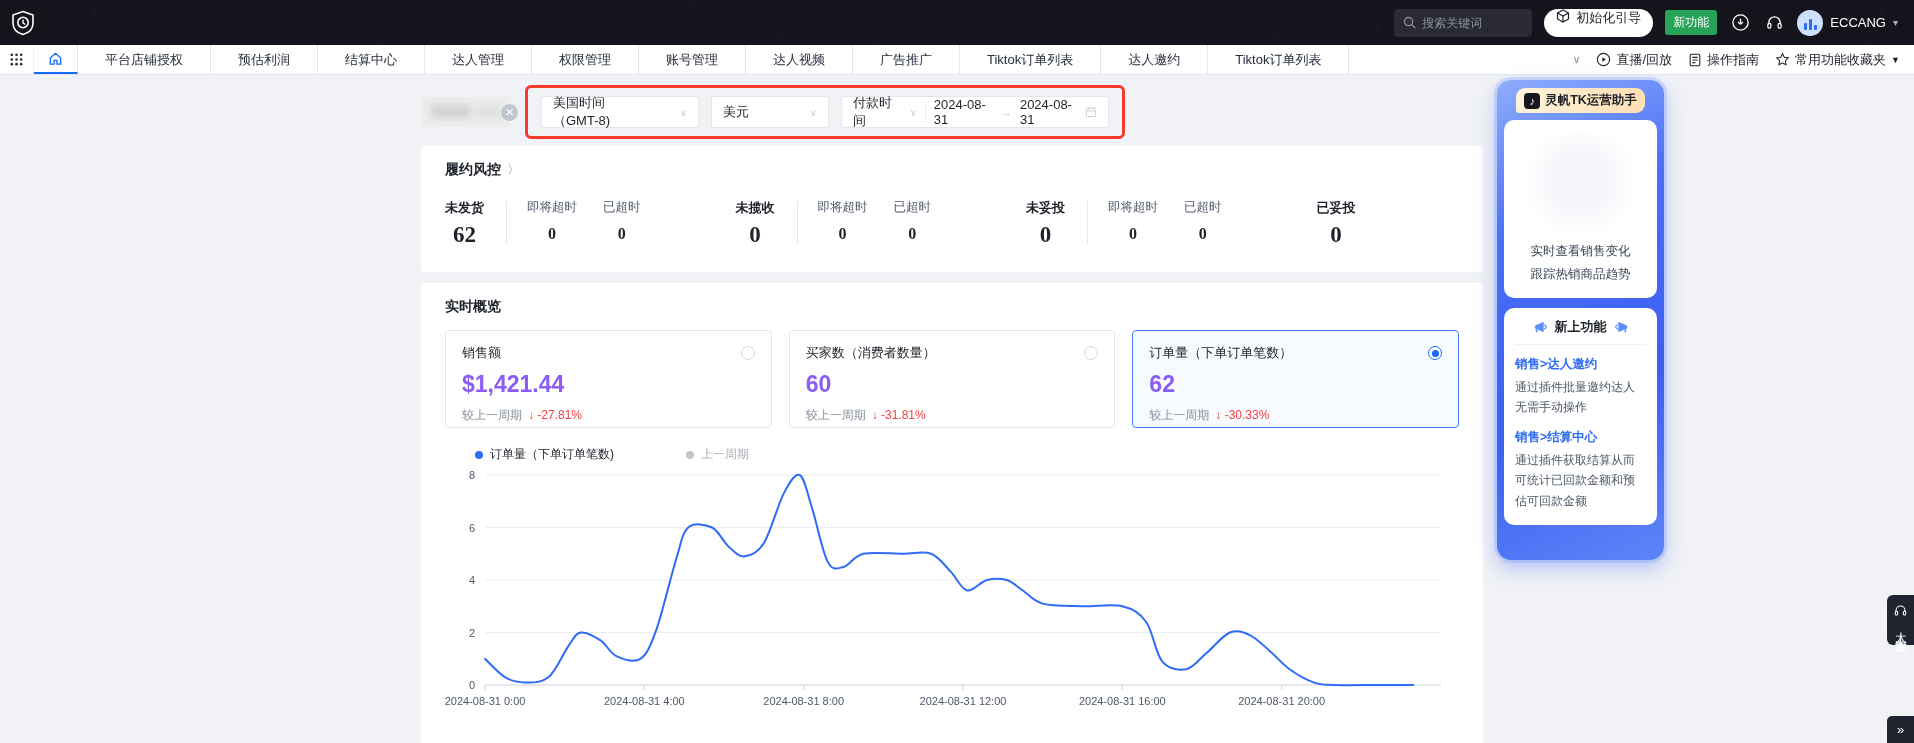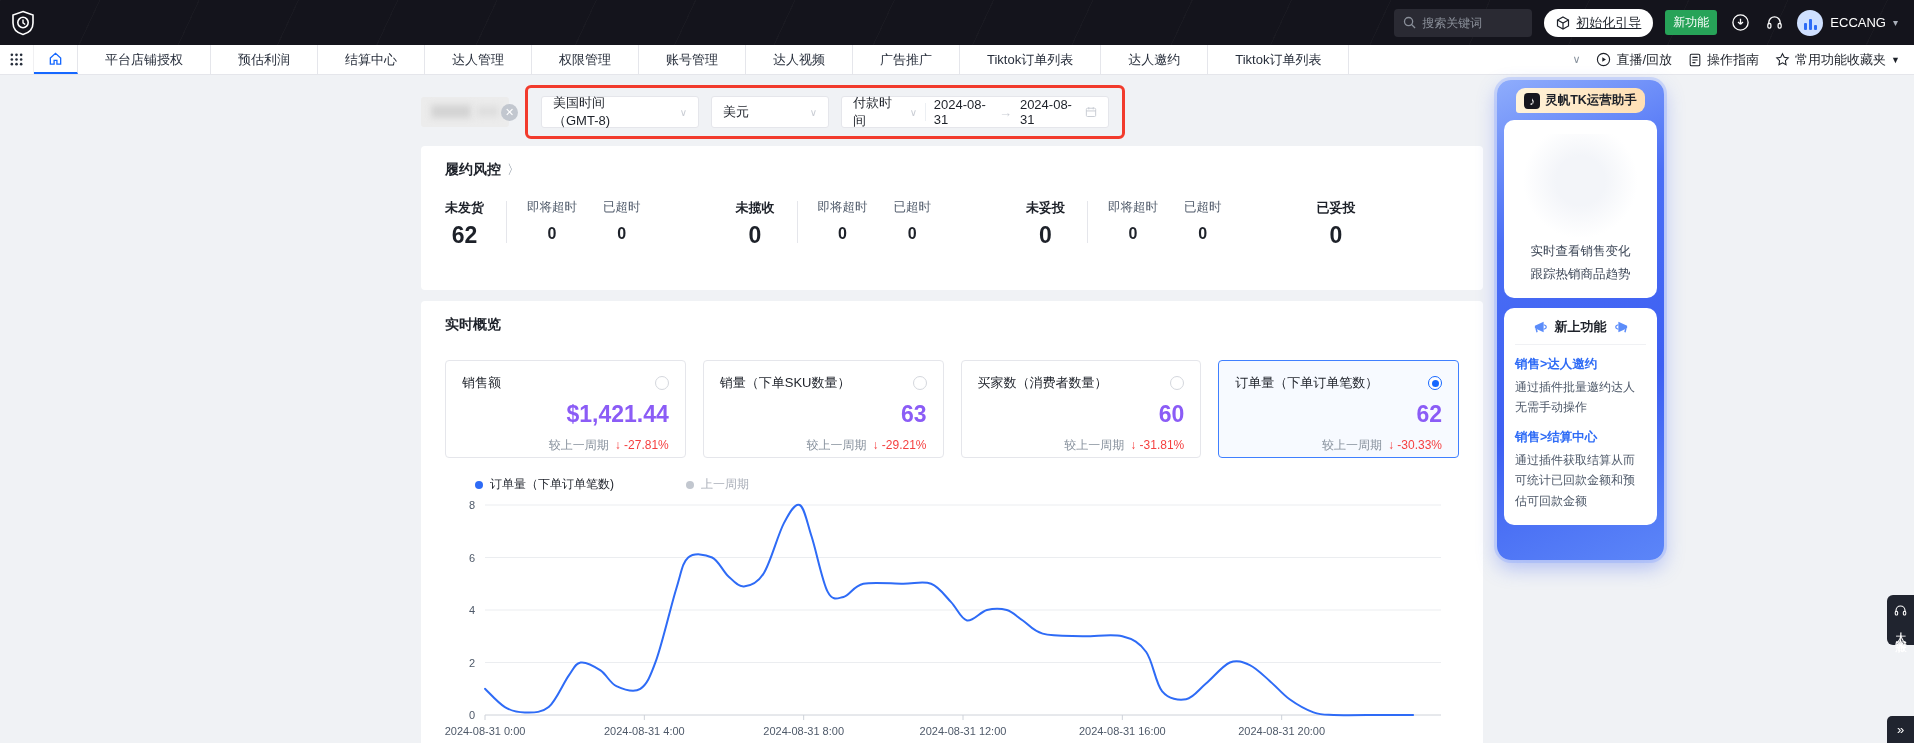--- a/index.html
+++ b/index.html
@@ -11,22 +11,22 @@
     background-image:repeating-linear-gradient(115deg, rgba(255,255,255,.025) 0 1px, transparent 1px 90px); }
   .logo { width:46px; display:flex; justify-content:center; align-items:center; cursor:pointer; }
   .topnav { display:flex; height:45px; margin-left:8px; }
   .nav-item { padding:0 15px; line-height:45px; color:#fff; font-size:14px; cursor:pointer; white-space:nowrap; }
   .nav-item.active { background:#1668ff; font-weight:bold; }
   .topbar-right { margin-left:auto; display:flex; align-items:center; gap:12px; padding-right:16px; }
   .search { display:flex; align-items:center; gap:6px; width:138px; height:28px; background:#2a2a33;
     border-radius:4px; padding:0 9px; }
   .search input { flex:1; min-width:0; border:none; outline:none; background:transparent; color:#ef4444; font-size:12px; }
   .search input::placeholder { color:#8a8f99; }
-  .init-btn { display:flex; align-items:center; gap:6px; height:28px; padding:0 12px; border:none;
-    border-radius:15px; background:#fff; color:#1d2129; font-size:13px; cursor:pointer; white-space:nowrap;text-decoration:underline; }
+  .init-btn { display:flex; gap:6px; height:28px; padding:0 12px; border:none;
+    border-radius:15px; background:#fff; color:#1d2129; font-size:13px; cursor:pointer; white-space:nowrap; }
   .badge-new { background:#27a358; color:#fff; font-size:12px; padding:4px 8px; border-radius:3px; cursor:pointer; white-space:nowrap; }
   .icon-btn { width:22px; height:22px; display:flex; align-items:center; justify-content:center; cursor:pointer; }
   .account { display:flex; align-items:center; gap:7px; color:#fff; font-size:13px; cursor:pointer; }
   .avatar { width:26px; height:26px; border-radius:50%; background:#cfe0ff; display:flex; align-items:flex-end;
     justify-content:center; gap:2px; padding-bottom:6px; }
   .avatar i { display:block; width:3px; background:#2e6bf6; border-radius:1px; }
   .caret { color:#aab0ba; font-size:10px; }
 
   
   .tabbar { height:30px; background:#fff; border-bottom:1px solid #e5e6eb; display:flex; align-items:stretch; font-size:13px; color:#272e3b; }
@@ -52,35 +52,35 @@
   .red-box { display:flex; align-items:center; gap:12px; border:3px solid #f23b2c; border-radius:6px; padding:8px 13px; }
   .sel { background:#fff; border:1px solid #e5e6eb; border-radius:3px; height:32px; display:flex; align-items:center;
     padding:0 11px; font-size:13px; color:#1d2129; cursor:pointer; }
   .sel .chev { margin-left:auto; color:#c9cdd4; font-size:10px; padding-left:14px; }
   .sel-tz { width:158px;gap:24px; } .sel-cur { width:118px; }
   .sel-date { width:268px; gap:8px; }
   .sel-date .vd { width:1px; height:18px; background:#eceff3; }
   .date-arrow { color:#c9cdd4; }
 
   .card { background:#fff; border-radius:4px; padding:15px 24px; }
-  .risk-card { margin-top:7px; height:144px; }
+  .risk-card { margin-top:7px; height:126px;font-family:Liberation Serif, serif; }
   .card-title { font-size:14px; font-weight:bold; color:#1d2129; display:flex; align-items:center; gap:6px; }
   .title-chev { color:#86909c; font-weight:normal; font-size:13px; cursor:pointer; }
   .risk-row { display:flex; align-items:center; margin-top:20px; }
   .rgroup { display:flex; align-items:flex-start; margin-right:95px; }
   .rmetric { text-align:center; }
   .rmetric .lbl { font-size:13px; color:#1d2129; font-weight:bold; white-space:nowrap; }
   .rmetric .val { font-size:23px; font-weight:bold; color:#1d2129; margin-top:5px; }
   .rsub .lbl { font-weight:normal; color:#4e5969; font-size:12.5px; }
   .rsub .val { font-size:16px; margin-top:9px; }
   .vdiv { width:1px; height:42px; background:#e5e6eb; margin:2px 20px 0 22px; }
   .rsub + .rsub { margin-left:26px; }
 
   .overview-card { margin-top:11px; height:465px; }
-  .mcards { display:flex; gap:17px; margin-top:26px;text-align:right; }
+  .mcards { display:flex; gap:17px; margin-top:14px; }
   .mcard { flex:1; border:1px solid #e5e6eb; border-radius:4px; padding:13px 16px; height:98px; background:#fff; cursor:pointer; }
   .mcard.selected { border-color:#4080ff; background:#f7faff; }
   .mhead { display:flex; justify-content:space-between; align-items:center; font-size:13px; color:#1d2129; white-space:nowrap; }
   .radio { width:14px; height:14px; border-radius:50%; border:1px solid #d4d7dd; background:#fff; flex:none; }
   .radio.on { border:1px solid #1668ff; display:flex; align-items:center; justify-content:center; }
   .radio.on::after { content:""; width:7px; height:7px; border-radius:50%; background:#1668ff; }
   .mval { font-size:23px; font-weight:bold; color:#8b5cf6; margin-top:9px; }
   .mcomp { font-size:12px; color:#86909c; margin-top:9px; }
   .mcomp .down { color:#f53f3f; margin-left:6px; }
 
@@ -330,28 +330,20 @@
         <div class="mcard">
           <div class="mhead">
             <span>销售额</span>
             <span class="radio"></span>
           </div>
           <div class="mval">$1,421.44</div>
           <div class="mcomp"><span>较上一周期</span><span class="down">↓ -27.81%</span></div>
         </div>
         <div class="mcard">
           <div class="mhead">
-            <span>销量（下单SKU数量）</span>
-            <span class="radio"></span>
-          </div>
-          <div class="mval">63</div>
-          <div class="mcomp"><span>较上一周期</span><span class="down">↓ -29.21%</span></div>
-        </div>
-        <div class="mcard">
-          <div class="mhead">
             <span>买家数（消费者数量）</span>
             <span class="radio"></span>
           </div>
           <div class="mval">60</div>
           <div class="mcomp"><span>较上一周期</span><span class="down">↓ -31.81%</span></div>
         </div>
         <div class="mcard selected">
           <div class="mhead">
             <span>订单量（下单订单笔数）</span>
             <span class="radio on"></span>

